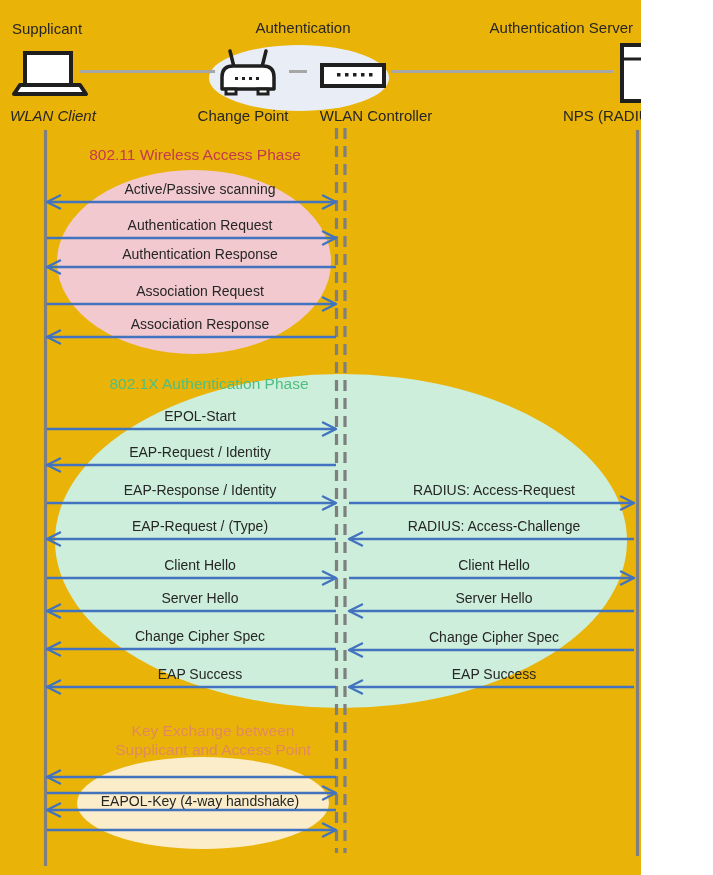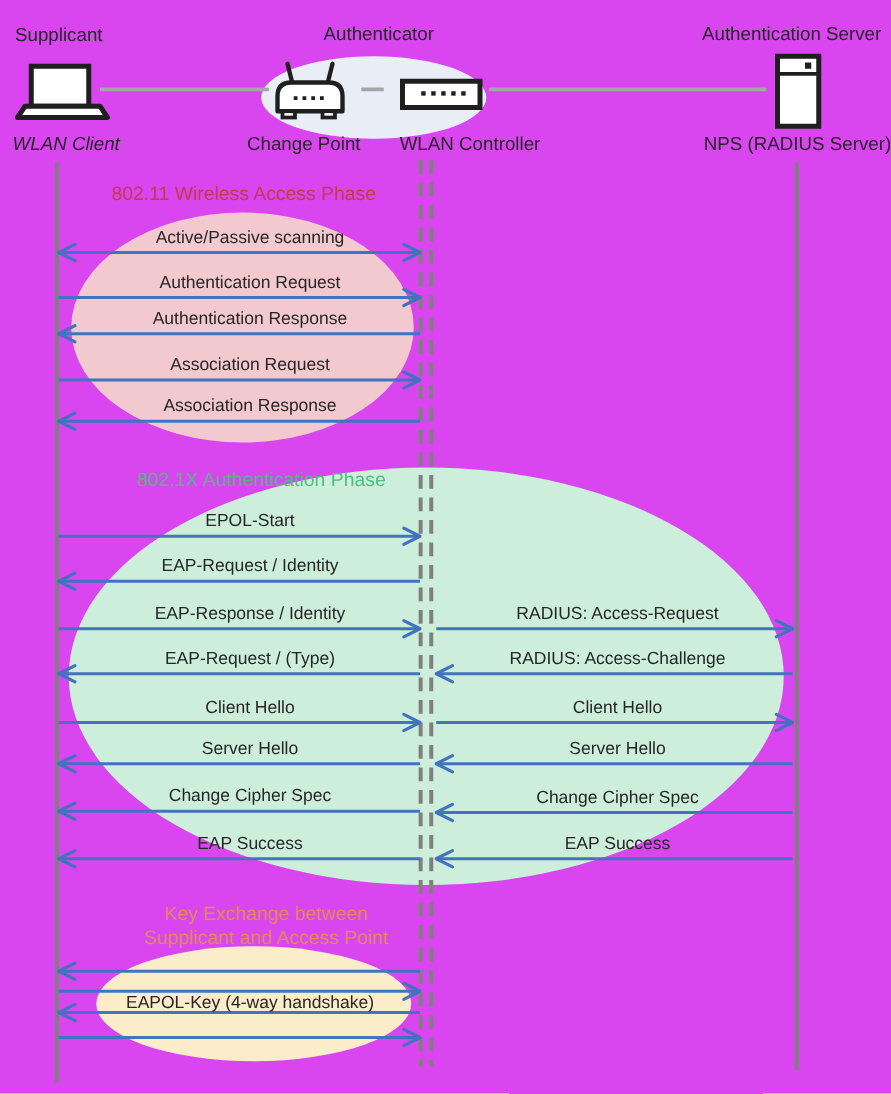--- a/index.html
+++ b/index.html
@@ -1,35 +1,35 @@
 <!DOCTYPE html>
 <html><head>
 <meta charset="utf-8">
 <style>
   html,body{margin:0;padding:0;background:#ffffff;}
   .canvas{
-    position:relative;width:713px;height:875px;background:#d946ef;overflow:hidden;
+    position:relative;width:641px;height:875px;background:#eab308;overflow:hidden;
     font-family:"Liberation Sans", sans-serif;color:#262626;
   }
   .txt{position:absolute;white-space:nowrap;font-size:15px;color:#262626;}
   .txt.center{transform:translateX(-50%);}
   .txt.right{text-align:right;margin-left:48px;}
   .connector{position:absolute;height:3px;background:#A6A6A6;top:70px;}
   .hdr-ellipse{position:absolute;left:209px;top:45px;width:180px;height:66px;
     background:#E9EDF6;border-radius:50%;}
   .icon{position:absolute;}
   #diagram{position:absolute;left:0;top:0;}
 </style>
 </head>
 <body>
 
 <div class="canvas">
 
   <div class="txt" style="left:12px;top:20px;">Supplicant</div>
-  <div class="txt center" style="left:303px;top:19px;">Authenticator</div>
+  <div class="txt center" style="left:303px;top:19px;">Authentication</div>
   <div class="txt right" style="right:8px;top:19px;">Authentication Server</div>
 
   <div class="hdr-ellipse"></div>
 
   <div class="connector" style="left:80px;width:135px;"></div>
   <div class="connector" style="left:289px;width:18px;"></div>
   <div class="connector" style="left:391px;width:222px;"></div>
 
   <svg class="icon" style="left:10px;top:48px;" width="80" height="50" viewBox="0 0 80 50">
     <rect x="15" y="5" width="46" height="32" fill="#fff" stroke="#1F1F1F" stroke-width="4"></rect>

